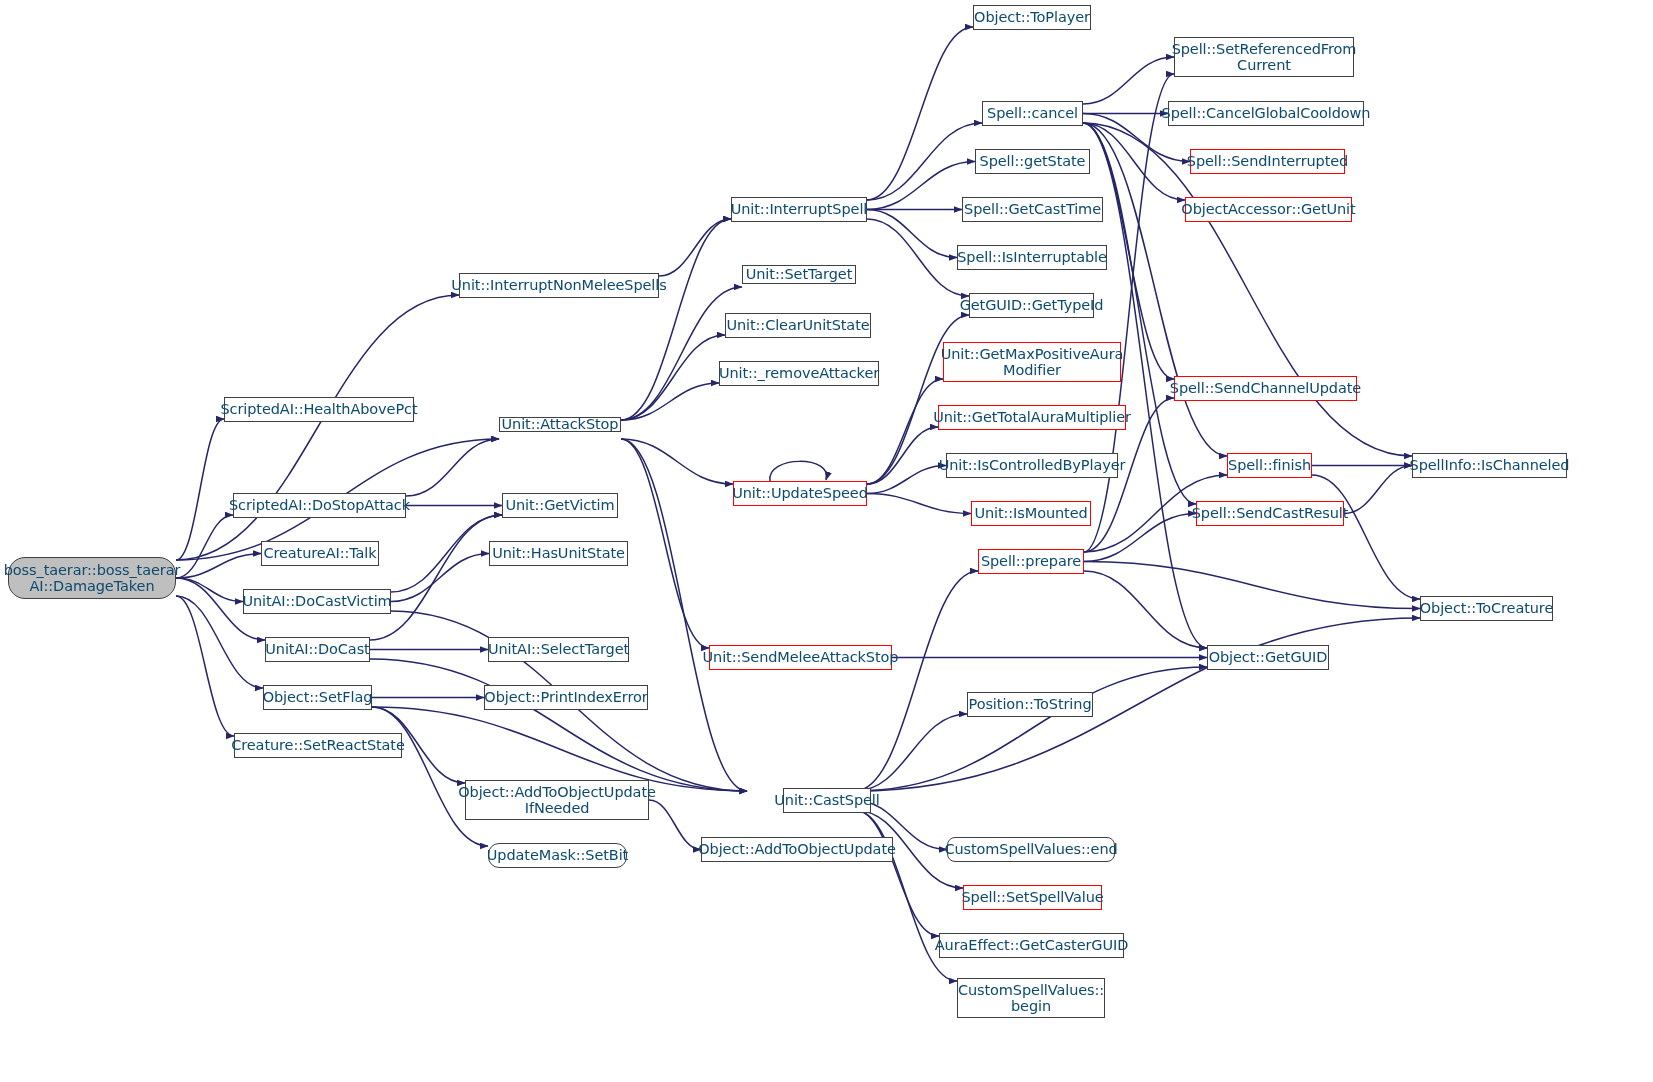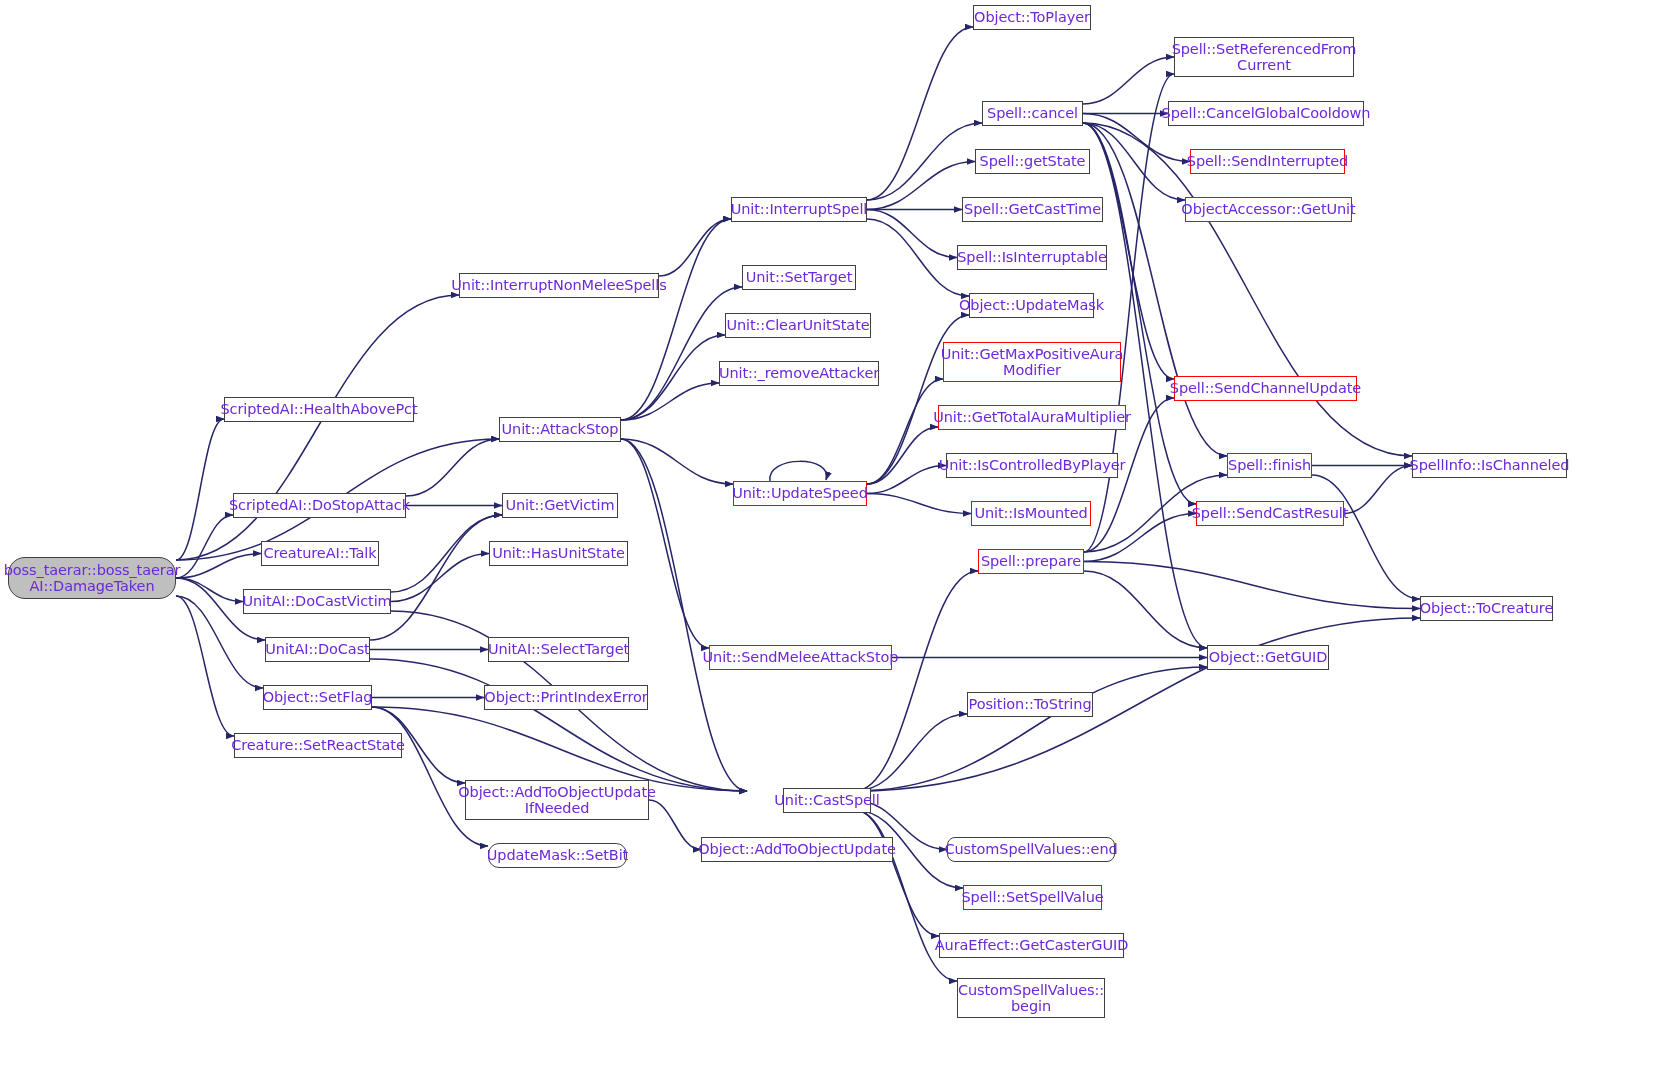--- a/index.html
+++ b/index.html
@@ -25,21 +25,21 @@
   }
   .node {
     position: absolute;
     box-sizing: border-box;
     display: flex;
     align-items: center;
     justify-content: center;
     text-align: center;
     background: #ffffff;
     border: 1px solid #404040;
-    color: #6d28d9;
+    color: #0c4a6e;
     font-size: 14.5px;
     line-height: 1.12;
     letter-spacing: -0.1px;
     white-space: pre-line;
     padding: 2px 4px;
     z-index: 5;
   }
   .node.red {
     border-color: #ff0000;
   }
@@ -134,42 +134,42 @@
       <div class="node current" style="left: 8px; top: 557px; width: 168px; height: 42px; border-radius: 17px;">boss_taerar::boss_taerar
 AI::DamageTaken</div>
       <div class="node" style="left: 224px; top: 397px; width: 190px; height: 25px;">ScriptedAI::HealthAbovePct</div>
       <div class="node" style="left: 233px; top: 493px; width: 173px; height: 25px;">ScriptedAI::DoStopAttack</div>
       <div class="node" style="left: 261px; top: 541px; width: 118px; height: 25px;">CreatureAI::Talk</div>
       <div class="node" style="left: 243px; top: 589px; width: 148px; height: 25px;">UnitAI::DoCastVictim</div>
       <div class="node" style="left: 265px; top: 637px; width: 105px; height: 25px;">UnitAI::DoCast</div>
       <div class="node" style="left: 263px; top: 685px; width: 109px; height: 25px;">Object::SetFlag</div>
       <div class="node" style="left: 234px; top: 733px; width: 168px; height: 25px;">Creature::SetReactState</div>
       <div class="node" style="left: 459px; top: 273px; width: 200px; height: 25px;">Unit::InterruptNonMeleeSpells</div>
-      <div class="node" style="left: 499px; top: 417px; width: 122px; height: 25px;">Unit::AttackStop</div>
+      <div class="node" style="left: 499px; top: 417px; width: 122px; height: 15px;">Unit::AttackStop</div>
       <div class="node" style="left: 502px; top: 493px; width: 116px; height: 25px;">Unit::GetVictim</div>
       <div class="node" style="left: 489px; top: 541px; width: 139px; height: 25px;">Unit::HasUnitState</div>
       <div class="node" style="left: 488px; top: 637px; width: 141px; height: 25px;">UnitAI::SelectTarget</div>
       <div class="node" style="left: 484px; top: 685px; width: 164px; height: 25px;">Object::PrintIndexError</div>
       <div class="node" style="left: 465px; top: 780px; width: 184px; height: 40px;">Object::AddToObjectUpdate
 IfNeeded</div>
       <div class="node" style="left: 488px; top: 843px; width: 139px; height: 25px; border-radius: 11px;">UpdateMask::SetBit</div>
-      <div class="node" style="left: 742px; top: 265px; width: 114px; height: 25px;">Unit::SetTarget</div>
+      <div class="node" style="left: 742px; top: 265px; width: 114px; height: 19px;">Unit::SetTarget</div>
       <div class="node" style="left: 725px; top: 313px; width: 146px; height: 25px;">Unit::ClearUnitState</div>
       <div class="node" style="left: 719px; top: 361px; width: 160px; height: 25px;">Unit::_removeAttacker</div>
       <div class="node" style="left: 731px; top: 197px; width: 136px; height: 25px;">Unit::InterruptSpell</div>
       <div class="node red" style="left: 733px; top: 481px; width: 134px; height: 25px;">Unit::UpdateSpeed</div>
       <div class="node red" style="left: 709px; top: 645px; width: 183px; height: 25px;">Unit::SendMeleeAttackStop</div>
       <div class="node" style="left: 747px; top: 788px; width: 88px; height: 25px; margin-left: 36px;">Unit::CastSpell</div>
       <div class="node" style="left: 701px; top: 837px; width: 192px; height: 25px;">Object::AddToObjectUpdate</div>
       <div class="node" style="left: 973px; top: 5px; width: 118px; height: 25px;">Object::ToPlayer</div>
       <div class="node" style="left: 982px; top: 101px; width: 101px; height: 25px;">Spell::cancel</div>
       <div class="node" style="left: 975px; top: 149px; width: 115px; height: 25px;">Spell::getState</div>
       <div class="node" style="left: 962px; top: 197px; width: 141px; height: 25px;">Spell::GetCastTime</div>
       <div class="node" style="left: 957px; top: 245px; width: 150px; height: 25px;">Spell::IsInterruptable</div>
-      <div class="node" style="left: 969px; top: 293px; width: 125px; height: 25px;">Object::UpdateMask</div>
+      <div class="node" style="left: 969px; top: 293px; width: 125px; height: 25px;">GetGUID::GetTypeId</div>
       <div class="node red" style="left: 943px; top: 342px; width: 178px; height: 40px;">Unit::GetMaxPositiveAura
 Modifier</div>
       <div class="node red" style="left: 938px; top: 405px; width: 188px; height: 25px;">Unit::GetTotalAuraMultiplier</div>
       <div class="node" style="left: 946px; top: 453px; width: 172px; height: 25px;">Unit::IsControlledByPlayer</div>
       <div class="node red" style="left: 971px; top: 501px; width: 120px; height: 25px;">Unit::IsMounted</div>
       <div class="node red" style="left: 978px; top: 549px; width: 106px; height: 25px;">Spell::prepare</div>
       <div class="node" style="left: 967px; top: 692px; width: 126px; height: 25px;">Position::ToString</div>
       <div class="node" style="left: 947px; top: 837px; width: 168px; height: 25px; border-radius: 8px;">CustomSpellValues::end</div>
       <div class="node red" style="left: 963px; top: 885px; width: 139px; height: 25px;">Spell::SetSpellValue</div>
       <div class="node" style="left: 939px; top: 933px; width: 185px; height: 25px;">AuraEffect::GetCasterGUID</div>

